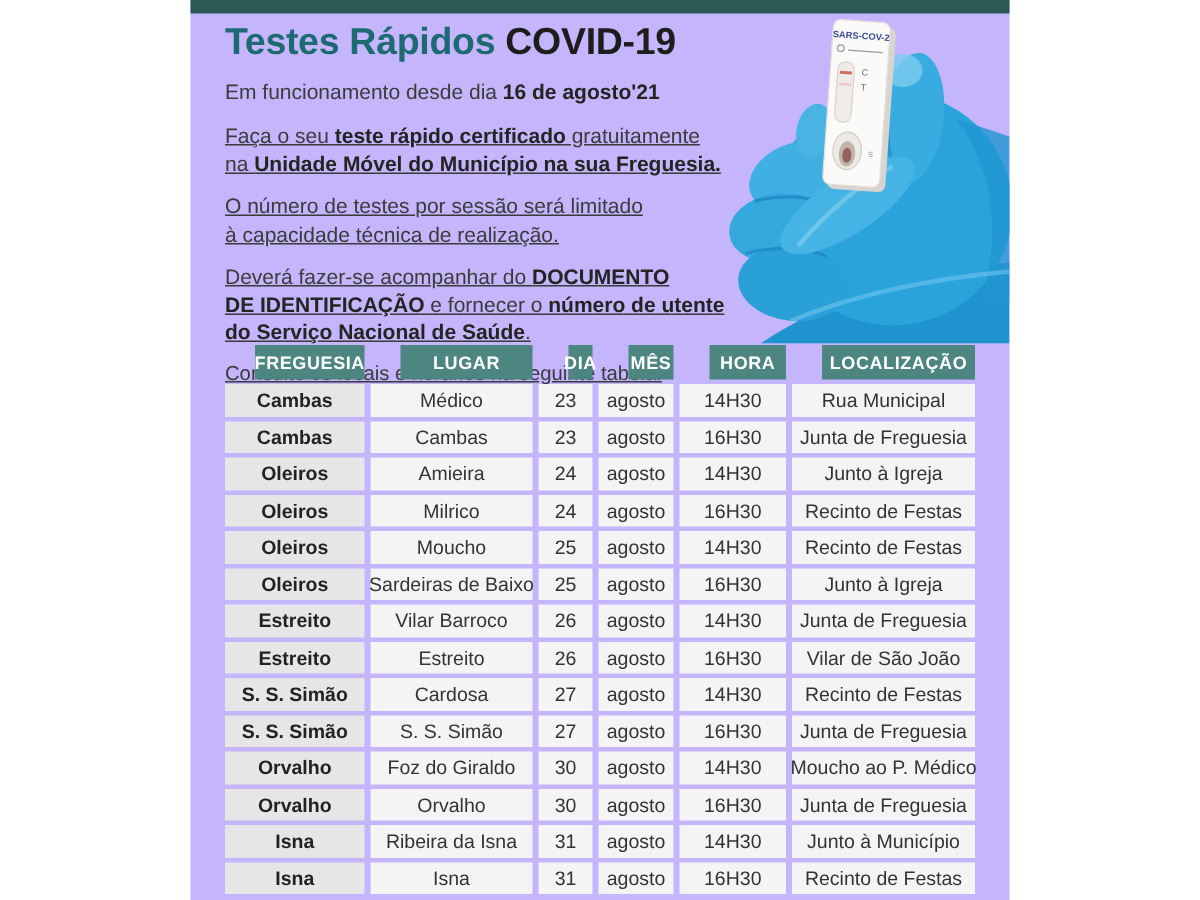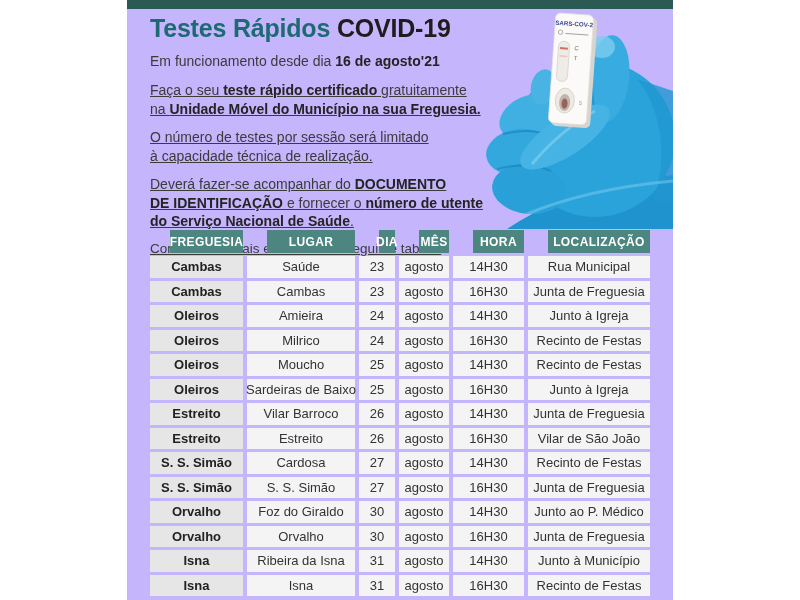--- a/index.html
+++ b/index.html
@@ -95,21 +95,21 @@
   </div>
 
   <div class="sched">
       <div class="th">FREGUESIA</div>
       <div class="th">LUGAR</div>
       <div class="th">DIA</div>
       <div class="th">MÊS</div>
       <div class="th">HORA</div>
       <div class="th">LOCALIZAÇÃO</div>
       <div class="td c1">Cambas</div>
-      <div class="td">Saúde</div>
+      <div class="td">Médico</div>
       <div class="td">23</div>
       <div class="td">agosto</div>
       <div class="td">14H30</div>
       <div class="td">Rua Municipal</div>
       <div class="td c1">Cambas</div>
       <div class="td">Cambas</div>
       <div class="td">23</div>
       <div class="td">agosto</div>
       <div class="td">16H30</div>
       <div class="td">Junta de Freguesia</div>
@@ -159,21 +159,21 @@
       <div class="td">S. S. Simão</div>
       <div class="td">27</div>
       <div class="td">agosto</div>
       <div class="td">16H30</div>
       <div class="td">Junta de Freguesia</div>
       <div class="td c1">Orvalho</div>
       <div class="td">Foz do Giraldo</div>
       <div class="td">30</div>
       <div class="td">agosto</div>
       <div class="td">14H30</div>
-      <div class="td">Junto ao P. Médico</div>
+      <div class="td">Moucho ao P. Médico</div>
       <div class="td c1">Orvalho</div>
       <div class="td">Orvalho</div>
       <div class="td">30</div>
       <div class="td">agosto</div>
       <div class="td">16H30</div>
       <div class="td">Junta de Freguesia</div>
       <div class="td c1">Isna</div>
       <div class="td">Ribeira da Isna</div>
       <div class="td">31</div>
       <div class="td">agosto</div>

